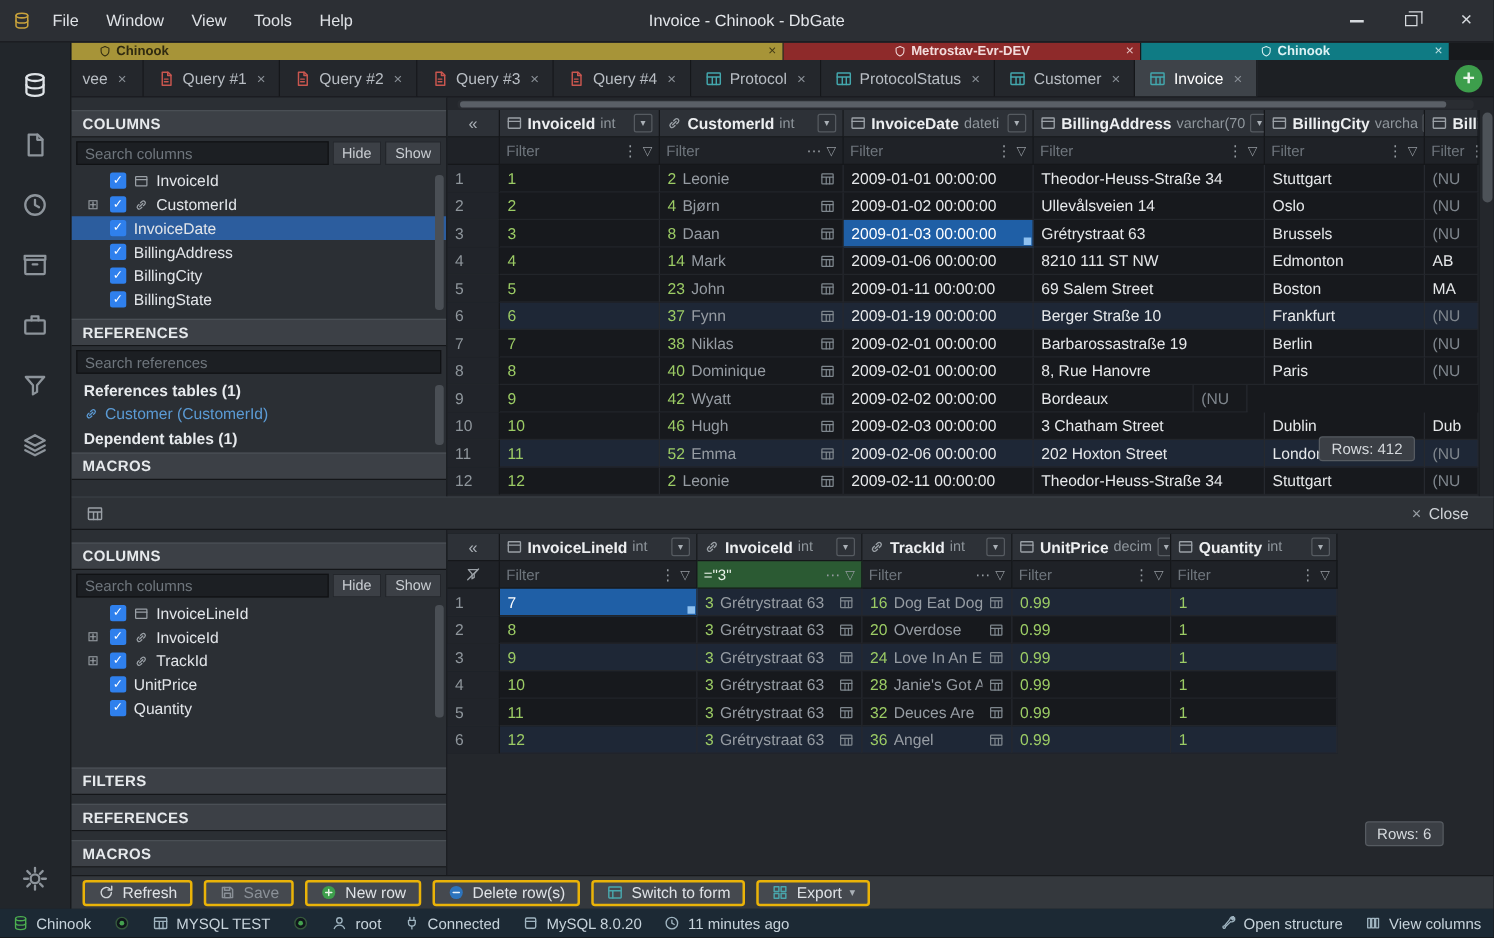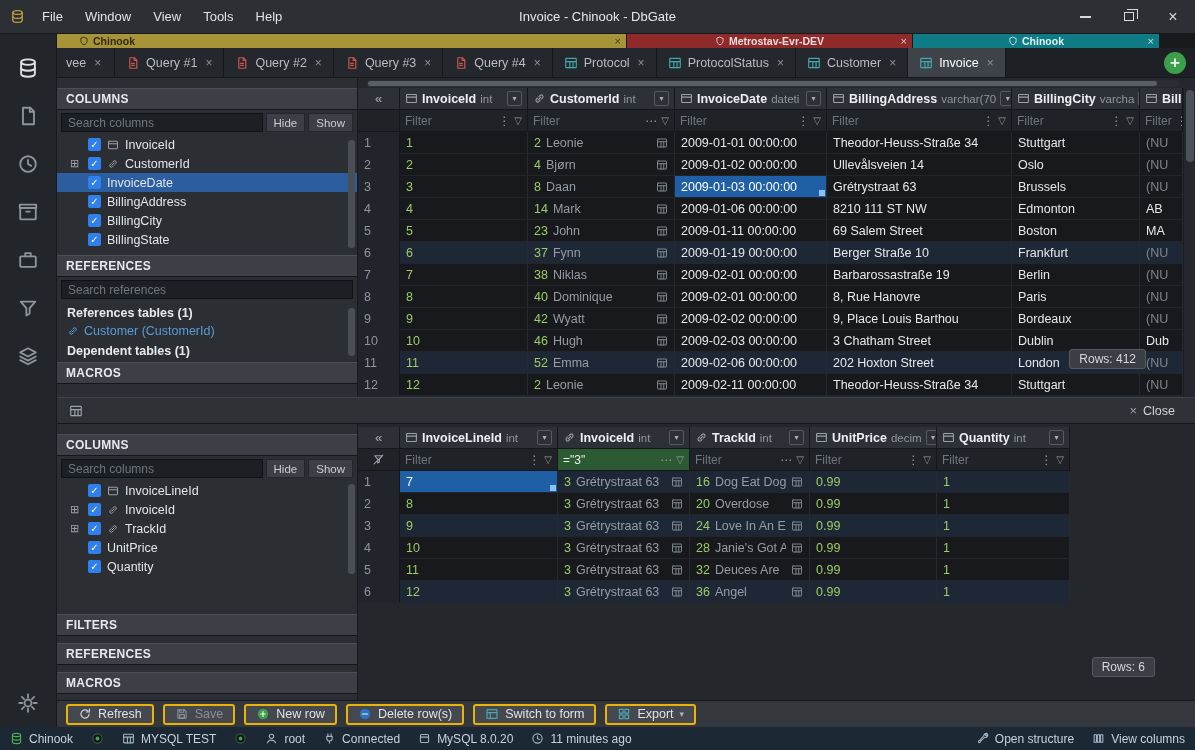--- a/index.html
+++ b/index.html
@@ -92,21 +92,21 @@
 .grownum{background:#21242a;color:#8f969c;font-size:12px;border-right:1px solid #15171a !important;padding-left:8px;}
 .v-num{color:var(--value-green);white-space:nowrap;}
 .v-text{color:#e6e8ea;white-space:nowrap;}
 .v-null{color:#7f868d;white-space:nowrap;}
 .v-lookup{color:#969ca3;white-space:nowrap;overflow:hidden;flex:1;}
 .fkcell .icon{margin-left:auto;}
 .selcell{background:var(--selection-blue);position:relative;}
 .selcell .v-text,.selcell .v-num{color:#fff;}
 .selcell::after{content:"";position:absolute;right:1px;bottom:1px;width:6px;height:6px;background:#8fc1f0;}
 .rows-badge{position:absolute;background:#3b3f45;border:1px solid #565b61;border-radius:3px;padding:2px 9px;font-size:12px;color:#d5d9dd;z-index:4;white-space:nowrap;}
-.badge-main{right:49px;top:271px;}
+.badge-main{right:63px;top:271px;}
 .badge-detail{right:40px;top:233px;}
 
 
 .detail-bar{height:27px;background:#2e3237;border-top:1px solid #3d4248;border-bottom:1px solid #141619;display:flex;align-items:center;padding:0 12px;gap:7px;flex:none;}
 .detail-title{font-weight:bold;font-size:12.5px;color:#e6e9ec;white-space:nowrap;}
 .detail-close{margin-left:auto;display:flex;align-items:center;gap:6px;color:#cfd3d7;font-size:12.5px;margin-right:8px;}
 .detail-close .x{color:#9aa0a6;font-size:13px;}
 
 
 .toolbar{height:27px;background:#34383d;border-top:1px solid #17191c;display:flex;align-items:center;gap:9px;padding-left:9px;flex:none;}
@@ -766,23 +766,20 @@
                     <span class="icon">
                       <svg viewBox="0 0 24 24" width="12" height="12" fill="none" stroke="#7e868d" stroke-width="2" stroke-linecap="round" stroke-linejoin="round">
                         <rect x="3" y="4" width="18" height="16" rx="1"></rect>
                         <path d="M3 9.5h18M10 9.5V20M15.5 9.5V20"></path>
                       </svg>
                     </span>
                   </div>
                   <div class="gcell gdcell" style="width: 152px;">
                     <span class="v-text">2009-02-02 00:00:00</span>
                   </div>
-                  <div class="gcell gdcell" style="width: 185px;">
-                    <span class="v-text">9, Place Louis Barthou</span>
-                  </div>
                   <div class="gcell gdcell" style="width: 128px;">
                     <span class="v-text">Bordeaux</span>
                   </div>
                   <div class="gcell gdcell" style="width: 43px;">
                     <span class="v-null">(NU</span>
                   </div>
                 </div>
                 <div class="grow gdatarow">
                   <div class="gcell grownum" style="width: 42px;">10</div>
                   <div class="gcell gdcell" style="width: 128px;">

